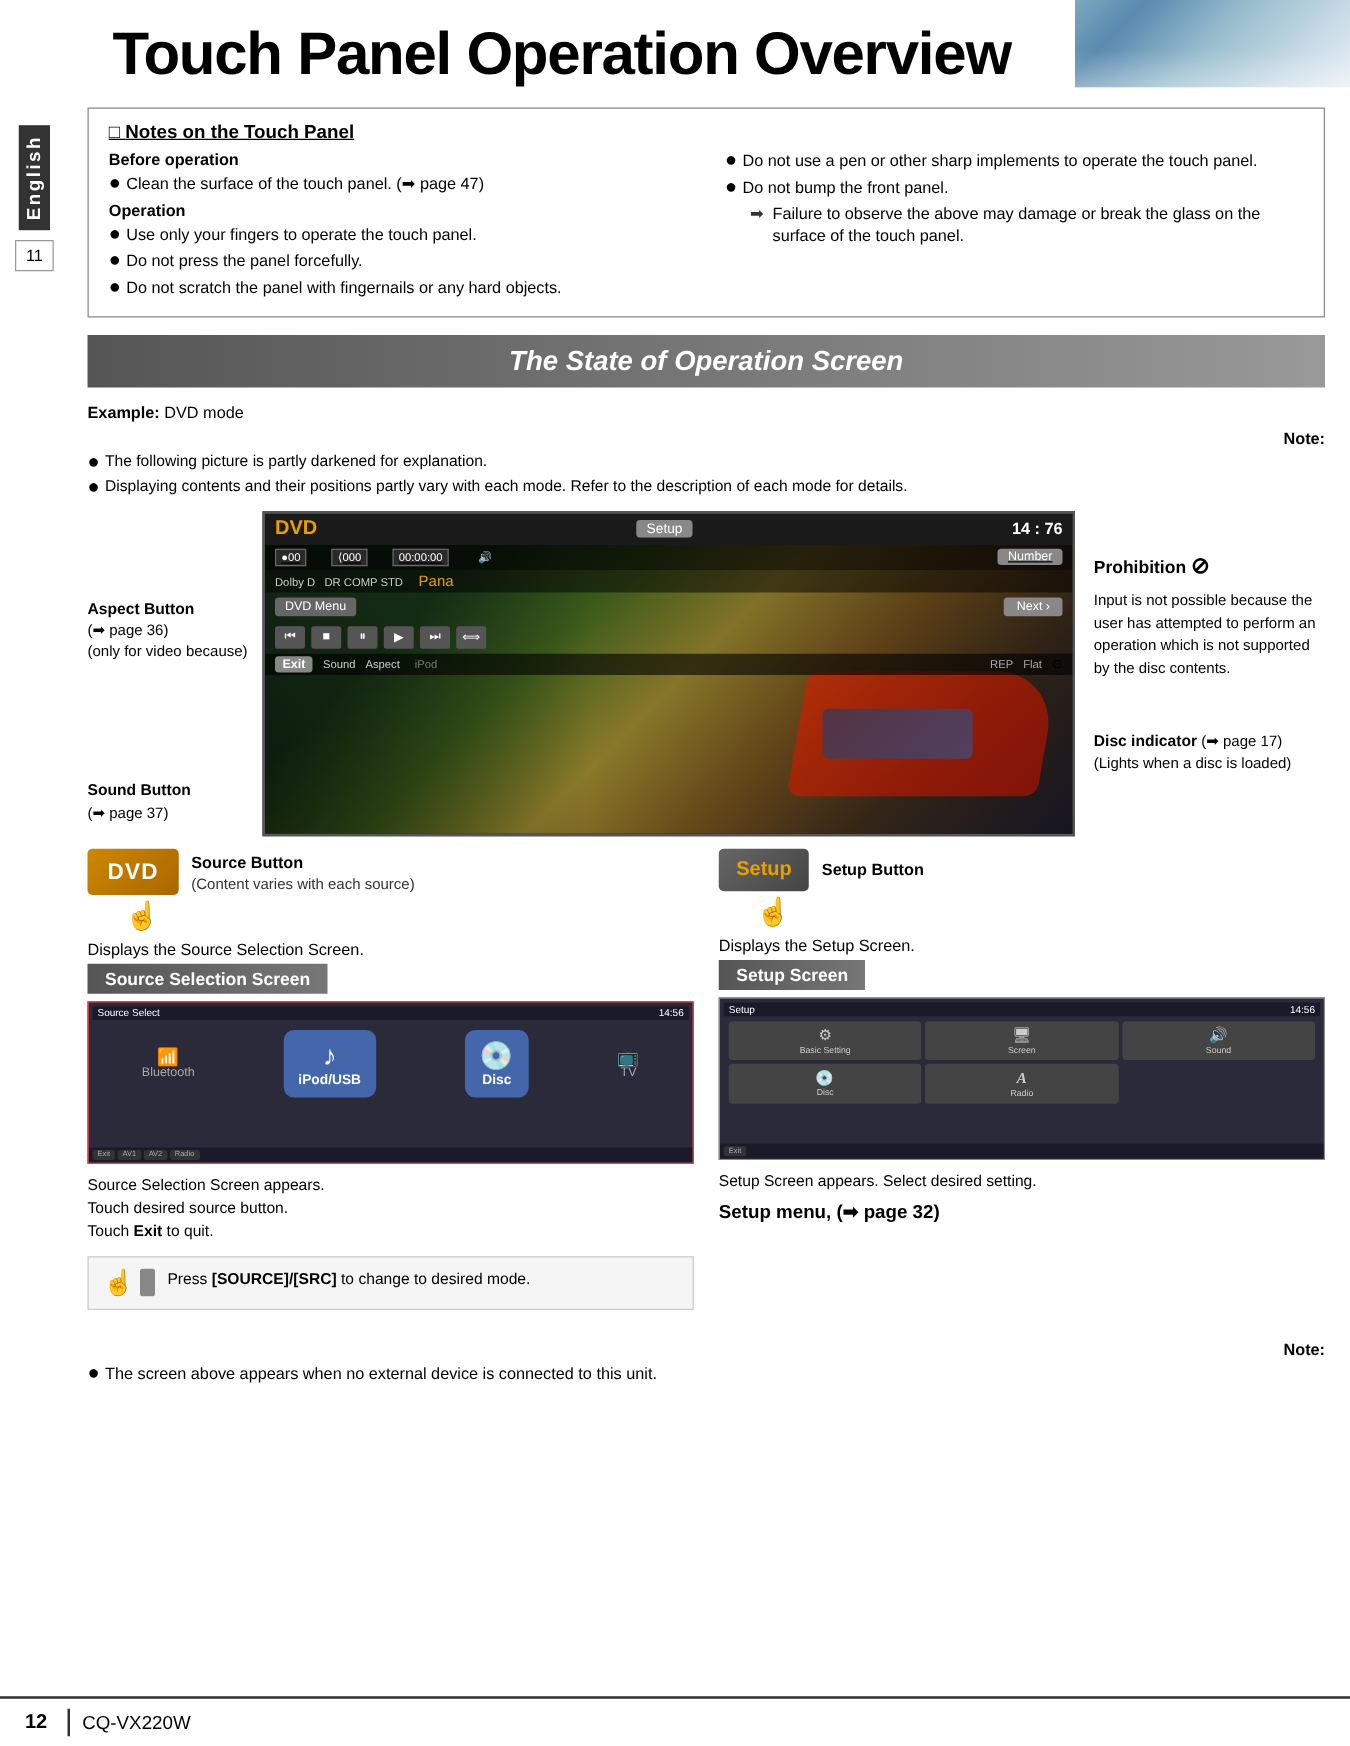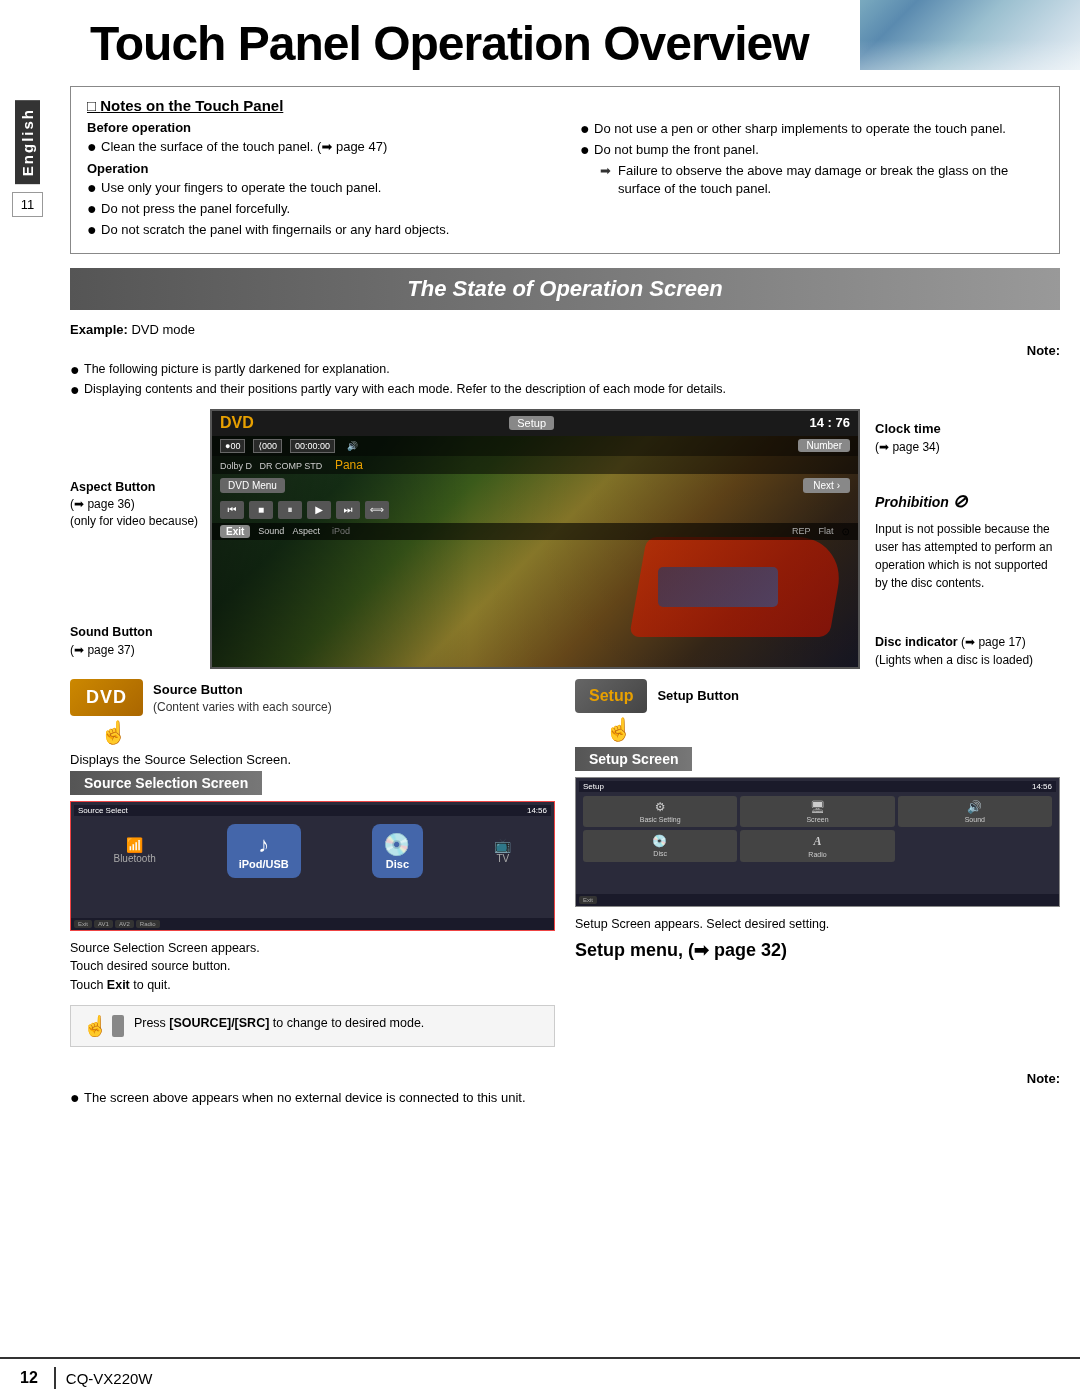--- a/index.html
+++ b/index.html
@@ -248,21 +248,22 @@
       top: 25px;
       left: 0;
       right: 0;
       bottom: 0;
     }
     .screen-info-row {
       display: flex;
       align-items: center;
       padding: 3px 8px;
       background: rgba(0,0,0,0.7);
-      gap: 8px;
+      gap: 20px;
+      text-decoration: underline;
     }
     .info-chip {
       color: #fff;
       font-size: 9px;
       background: rgba(50,50,50,0.8);
       padding: 1px 4px;
       border: 1px solid #666;
     }
     .number-btn {
       background: #888;
@@ -343,21 +344,20 @@
     .right-label-item {
       font-size: 12px;
       line-height: 1.5;
     }
     .right-label-item strong {
       font-size: 13px;
     }
     .prohibition-title {
       font-size: 14px;
       font-weight: bold;
-      font-style: italic;
     }
     .prohibition-symbol {
       font-size: 18px;
     }
 
     
     .bottom-section {
       display: flex;
       gap: 0;
       margin-bottom: 14px;
@@ -498,21 +498,21 @@
       font-size: 12px;
     }
 
     .screen-desc {
       font-size: 12.5px;
       line-height: 1.5;
       margin-bottom: 4px;
     }
     .setup-menu-ref {
       font-weight: bold;
-      font-size: 18px;
+      font-size: 15px;
       margin-top: 6px;
     }
 
     
     .press-note {
       display: flex;
       align-items: flex-start;
       gap: 10px;
       background: #f5f5f5;
       border: 1px solid #ccc;
@@ -715,24 +715,20 @@
           <span class="bottom-chip">Aspect</span>
           <span style="color:#777;font-size:9px;margin-left:4px;">iPod</span>
           <span style="margin-left:auto;color:#aaa;font-size:9px;">REP</span>
           <span style="color:#aaa;font-size:9px;">Flat</span>
           <span style="font-size:10px;">⊙</span>
         </div>
       </div>
     </div>
 
     <div class="right-labels">
-      <div class="right-label-item">
-        <strong>Clock time</strong><br>
-        <span>(➡ page 34)</span>
-      </div>
       <div class="right-label-item" style="margin-top:20px;">
         <div class="prohibition-title">
           <span>Prohibition</span>
           <span class="prohibition-symbol"> ⊘</span>
         </div>
         <div style="font-size:12px;line-height:1.5;margin-top:5px;">Input is not possible because the user has attempted to perform an operation which is not supported by the disc contents.</div>
       </div>
       <div class="right-label-item disc-indicator-line" style="margin-top:30px;">
         <strong>Disc indicator</strong>
         <span>(➡ page 17)</span><br>
@@ -800,20 +796,21 @@
     </div>
 
     <div class="setup-area">
       <div class="source-btn-display">
         <div class="setup-btn-visual">Setup</div>
         <div>
           <div class="button-label-text">Setup Button</div>
         </div>
       </div>
       <div style="font-size:22px;color:#888;margin-left:30px;margin-bottom:4px;">☝</div>
+      <div class="displays-text">Displays the Setup Screen.</div>
       <div class="screen-label-box">Setup Screen</div>
 
       
       <div class="mini-setup-screen">
         <div class="mini-screen-top">
           <span class="mini-screen-title">Setup</span>
           <span class="mini-screen-time">14:56</span>
         </div>
         <div class="mini-setup-grid">
           <div class="mini-setup-item">

